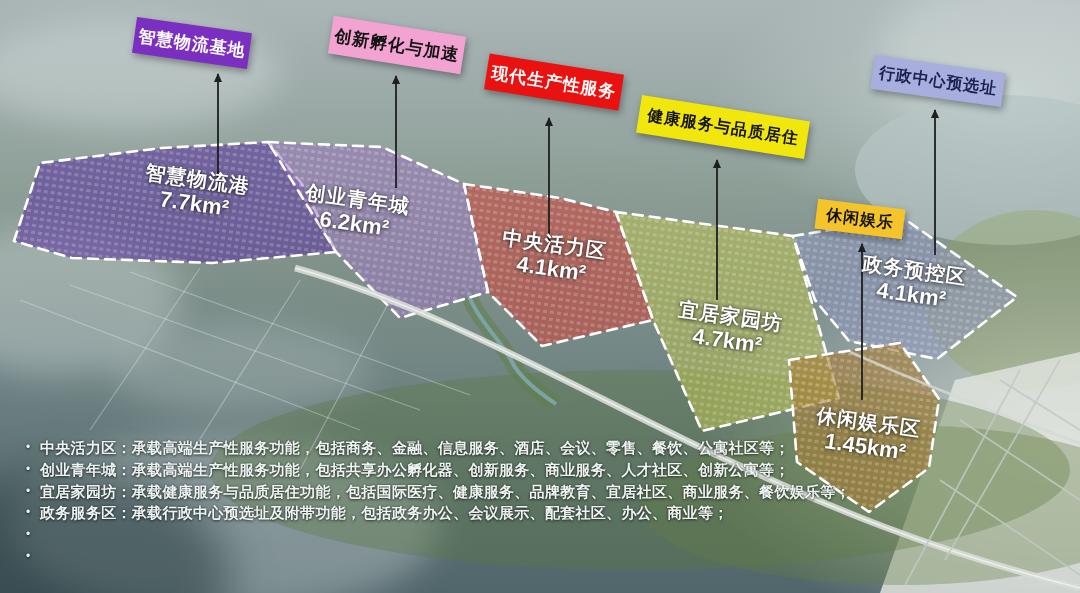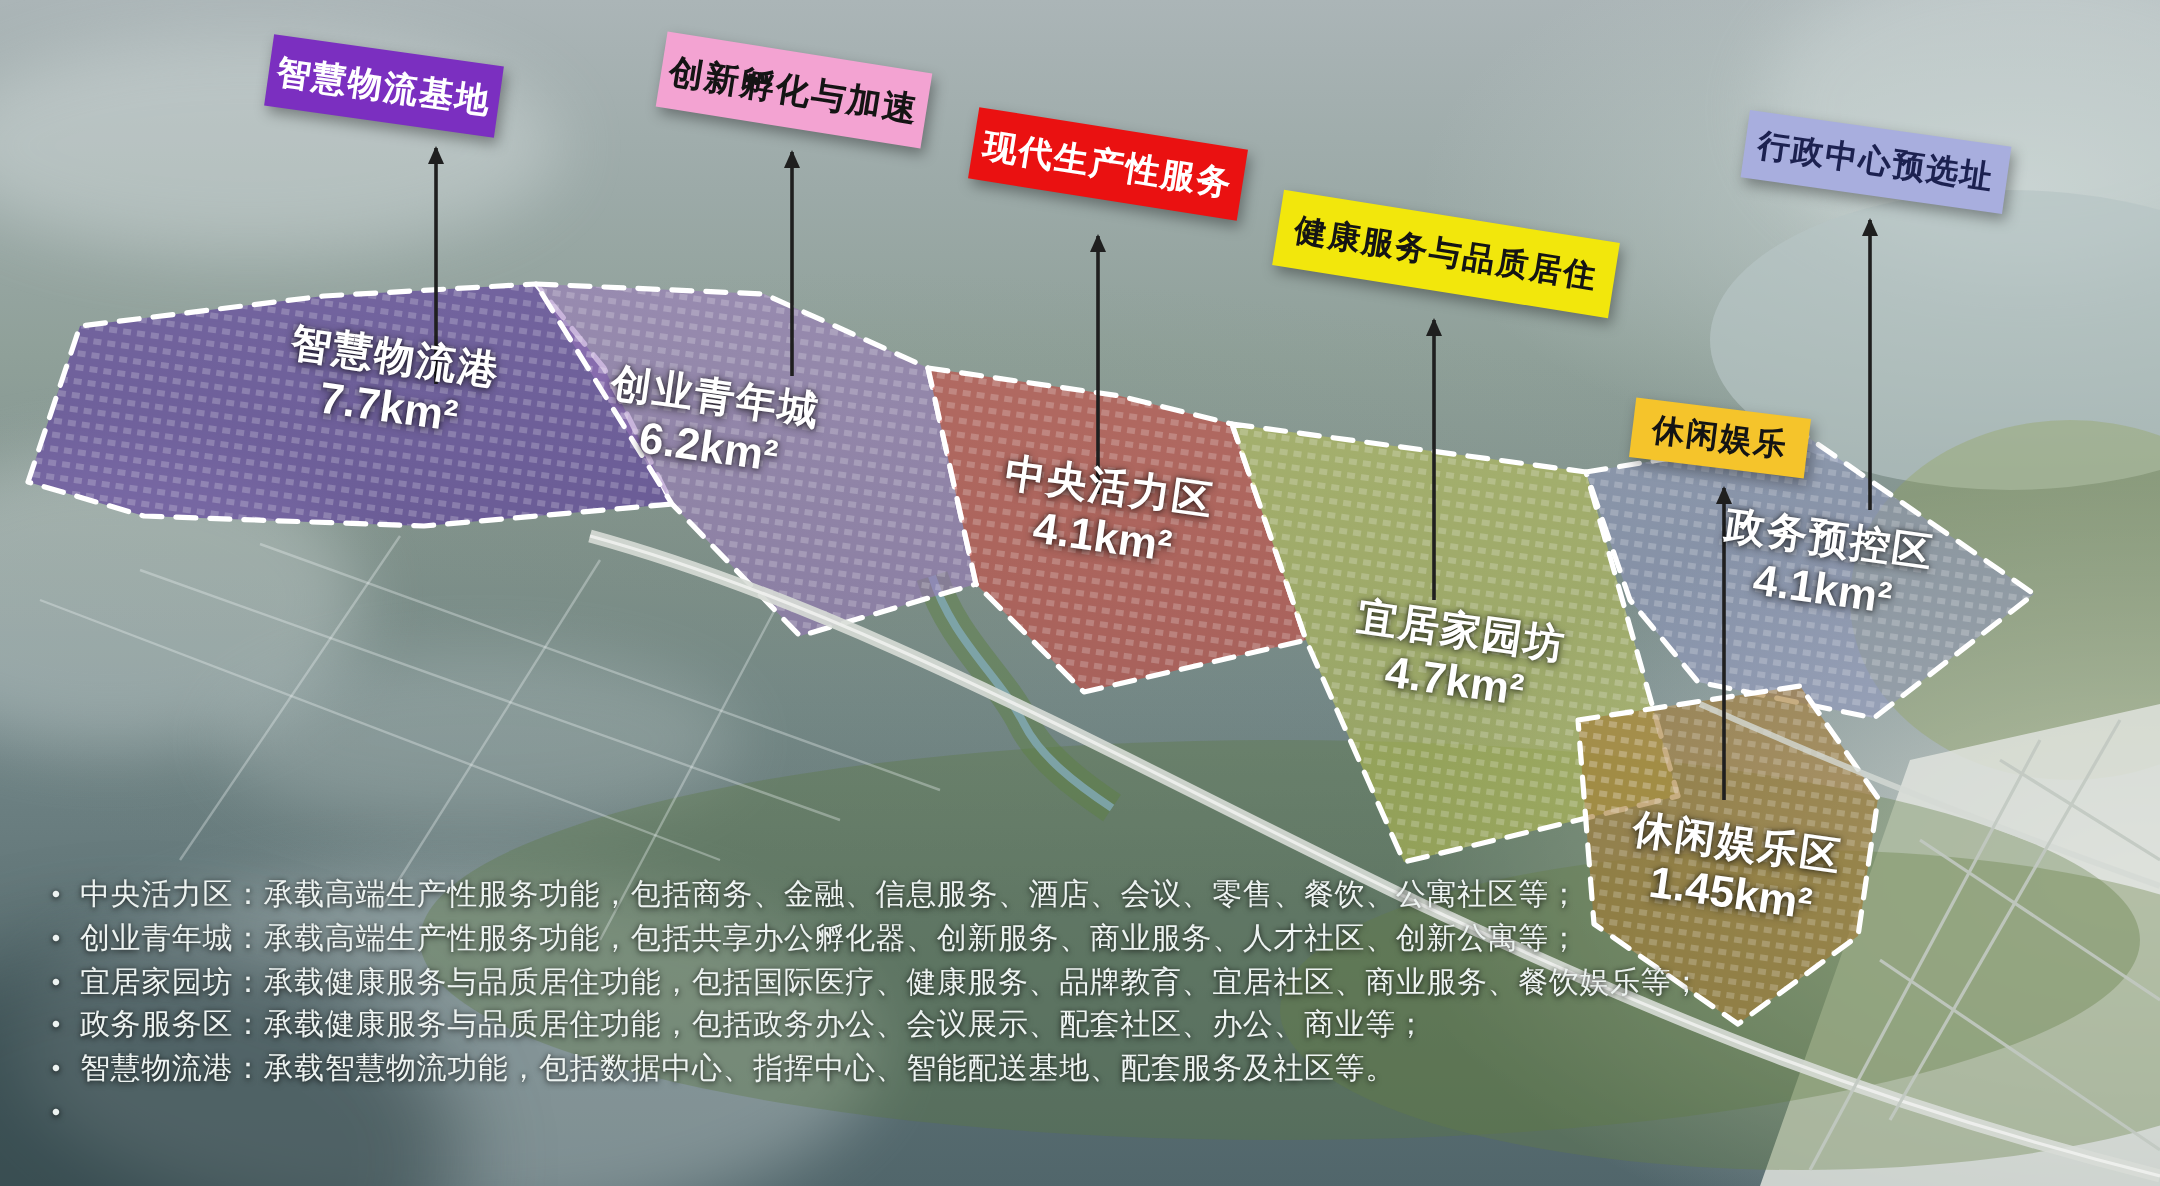--- a/index.html
+++ b/index.html
@@ -56,21 +56,21 @@
   .zp0{left:111px;top:167px}
   .zp1{left:271px;top:187px}
   .zp2{left:468px;top:232px}
   .zp3{left:644px;top:304px}
   .zp4{left:828px;top:258px}
   .zp5{left:782px;top:410px}
   
   .legend{position:absolute;left:16px;top:437px;width:820px;z-index:4;}
   .lrow{display:flex;color:#edf3f1;line-height:21.8px;text-shadow:0 1px 3px rgba(0,0,0,.6),0 0 2px rgba(0,0,0,.4);}
   .ldot{width:24px;text-align:center;font-size:12px;flex:none;}
-  .ltext{font-size:15px;letter-spacing:.3px;white-space:nowrap;}
+  .ltext{font-size:15px;letter-spacing:.3px;white-space:nowrap;font-weight:bold;}
 </style>
 </head>
 <body>
 
 <div class="stage">
   <div class="bg"></div>
   <div class="cloud cl1"></div>
   <div class="cloud cl2"></div>
   <div class="cloud cl4"></div>
   <div class="cloud cl5"></div>
@@ -192,23 +192,22 @@
     <div class="lrow">
       <span class="ldot">•</span>
       <span class="ltext">创业青年城：承载高端生产性服务功能，包括共享办公孵化器、创新服务、商业服务、人才社区、创新公寓等；</span>
     </div>
     <div class="lrow">
       <span class="ldot">•</span>
       <span class="ltext">宜居家园坊：承载健康服务与品质居住功能，包括国际医疗、健康服务、品牌教育、宜居社区、商业服务、餐饮娱乐等；</span>
     </div>
     <div class="lrow">
       <span class="ldot">•</span>
-      <span class="ltext">政务服务区：承载健康服务与品质居住功能，包括政务办公、会议展示、配套社区、办公、商业等；</span>
-    </div>
-    <div class="lrow">
-      <span class="ldot">•</span>
-      <span class="ltext">智慧物流港：承载智慧物流功能，包括数据中心、指挥中心、智能配送基地、配套服务及社区等。</span>
+      <span class="ltext">政务服务区：承载行政中心预选址及附带功能，包括政务办公、会议展示、配套社区、办公、商业等；</span>
+    </div>
+    <div class="lrow">
+      <span class="ldot">•</span>
     </div>
     <div class="lrow">
       <span class="ldot">•</span>
     </div>
   </div>
 </div>
 
 </body></html>

